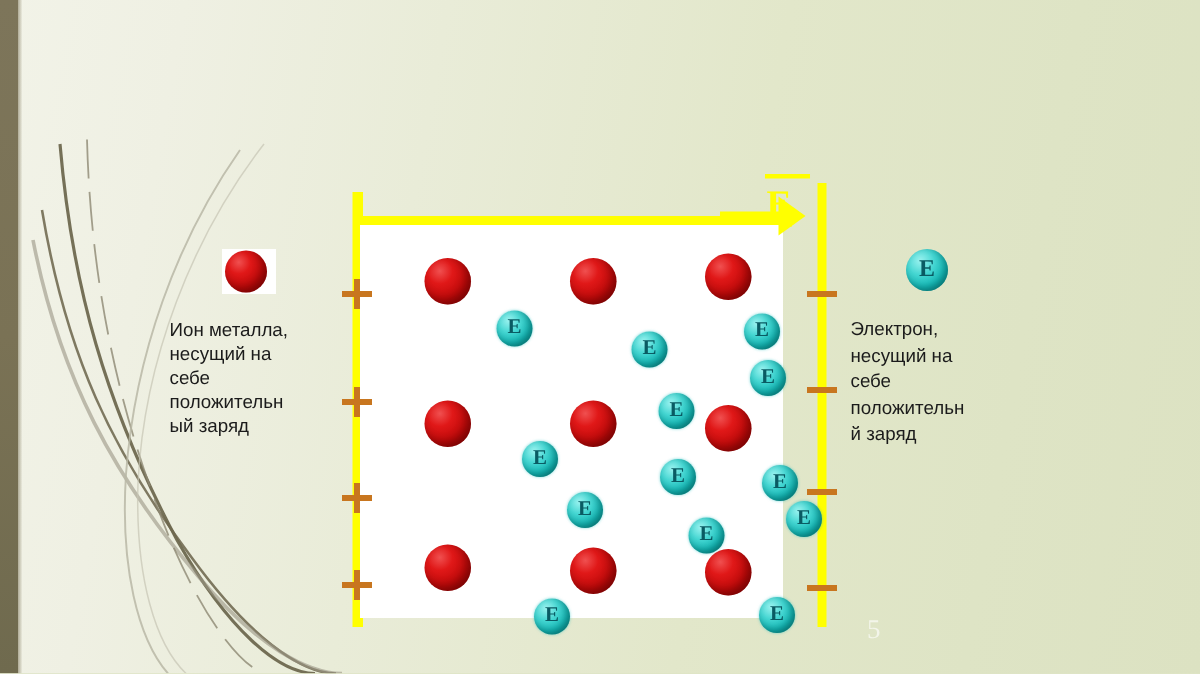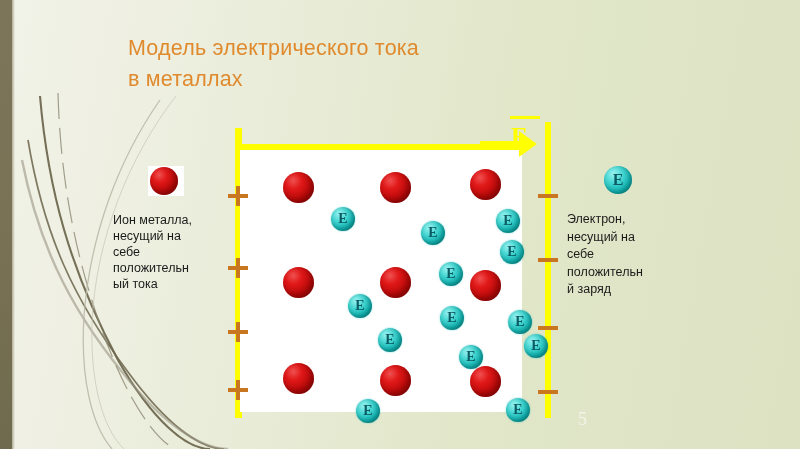--- a/index.html
+++ b/index.html
@@ -115,22 +115,20 @@
 
   <svg id="grass" viewBox="0 0 240 449" preserveAspectRatio="none">
     <path d="M40,96 C48,190 70,270 118,360 C152,420 186,449 210,449" fill="none" stroke="#6e684f" stroke-width="2.1" opacity=".95"></path>
     <path d="M28,140 C44,236 74,300 128,372 C166,424 200,449 224,449" fill="none" stroke="#6e684f" stroke-width="1.7" opacity=".88"></path>
     <path d="M22,160 C40,252 76,318 132,384 C172,432 206,449 228,449" fill="none" stroke="#9a9584" stroke-width="2.4" opacity=".6"></path>
     <path d="M58,93 C60,168 72,248 102,330 C126,398 156,442 176,449" fill="none" stroke="#8d8873" stroke-width="1.2" opacity=".8" stroke-dasharray="26 9"></path>
     <path d="M160,100 C118,160 90,236 84,316 C80,378 92,426 112,449" fill="none" stroke="#b9b7a6" stroke-width="1.3" opacity=".85"></path>
     <path d="M176,96 C128,158 96,240 92,322 C90,386 104,430 124,449" fill="none" stroke="#c6c4b4" stroke-width="1" opacity=".7"></path>
   </svg>
 
-  <div id="title">Модель электрического тока
- в металлах</div>
 
   <div class="wire" id="wire-top"></div>
   <div class="wire" id="wire-left"></div>
   <div class="wire" id="wire-right"></div>
 
   <div id="metal-box"></div>
 
   <div id="particle-layer">
       <div class="ion" style="left: 283px; top: 172px;"></div>
       <div class="ion" style="left: 380px; top: 172px;"></div>
@@ -177,21 +175,21 @@
     <div id="field-overline"></div>
     <div id="field-label">E</div>
   </div>
 
   <div id="legend-left-swatch"></div>
   <div id="legend-left-ion"></div>
   <div id="legend-left-text">Ион металла,
 несущий на
 себе
 положительн
-ый тока</div>
+ый заряд</div>
 
   <div id="legend-right-electron">E</div>
   <div id="legend-right-text">Электрон,
 несущий на
 себе
 положительн
 й заряд</div>
 
   <div id="page-number">5</div>
 

